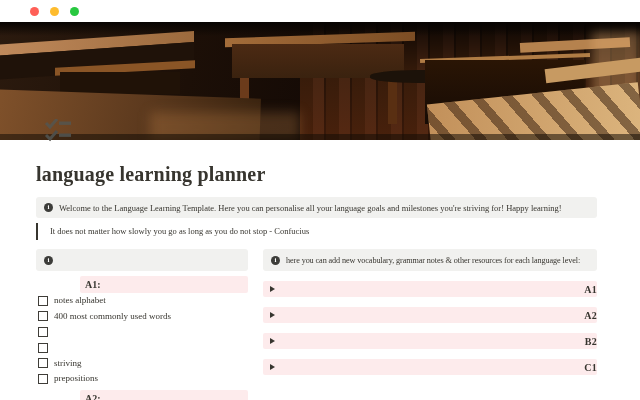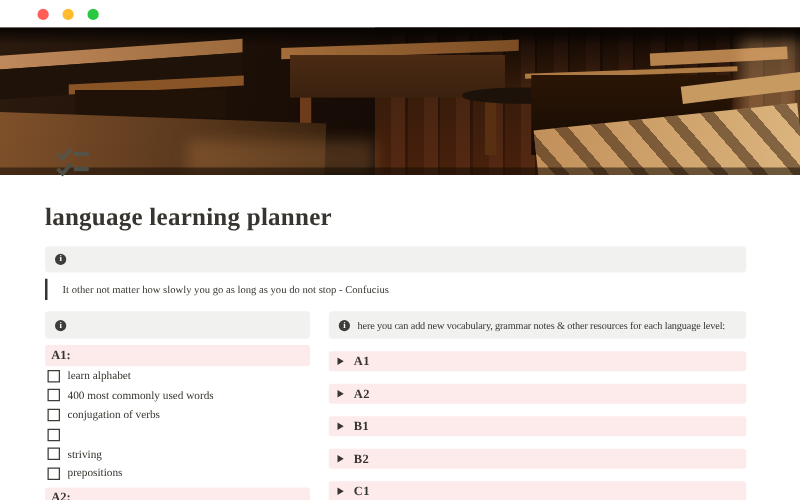--- a/index.html
+++ b/index.html
@@ -37,29 +37,29 @@
   .quote{margin-top:5px;border-left:2.5px solid #37352f;padding:3px 0 3px 12px;
     font-size:8.5px;line-height:11px;}
 
   .columns{display:flex;margin-top:9px;gap:15px;}
   .col-left{width:212px;flex:0 0 auto;}
   .col-right{flex:1 1 auto;min-width:0;}
   .callout.small{height:22px;}
   .callout.small .txt{font-size:8.2px;letter-spacing:-.1px;}
 
   .level-heading{margin-top:5px;height:17px;line-height:17px;background:#fdebec;
-    border-radius:2px;padding-left:5px;font-size:10px;font-weight:700;}
+    border-radius:2px;padding-left:5px;font-size:10px;font-weight:700;margin-left:44px;}
   .todo{display:flex;align-items:center;height:15.6px;}
   .todo:first-of-type{margin-top:2px;}
   .checkbox{flex:0 0 auto;width:8px;height:8px;border:1.1px solid #3f3d38;background:#fff;
     margin:0 6px 0 2px;}
   .todo .label{font-size:9px;line-height:15px;white-space:nowrap;overflow:hidden;}
 
   .toggle-row{margin-top:10px;height:16px;background:#fdebec;border-radius:2px;
-    display:flex;align-items:center;padding-left:7px;cursor:pointer;}
+    display:flex;align-items:center;padding-left:7px;cursor:pointer;justify-content:space-between;}
   .tri{width:0;height:0;border-left:5px solid #37352f;border-top:3.5px solid transparent;
     border-bottom:3.5px solid transparent;margin-right:8px;flex:0 0 auto;}
   .toggle-row .label{font-size:10px;font-weight:700;letter-spacing:.3px;}
 </style>
 </head>
 <body>
 
 <div class="window">
 
   <div class="titlebar">
@@ -113,46 +113,46 @@
       <rect x="15" y="14.5" width="12" height="3.4" fill="#4e4e49"></rect>
     </svg>
   </div>
 
   <div class="content">
 
     <h1 class="page-title">language learning planner</h1>
 
     <div class="callout wide">
       <span class="info-icon"></span>
+      <span class="txt">Welcome to the Language Learning Template. Here you can personalise all your language goals and milestones you're striving for! Happy learning!</span>
     </div>
 
     <div class="quote">
-      <span>It other not matter how slowly you go as long as you do not stop - Confucius</span>
+      <span>It does not matter how slowly you go as long as you do not stop - Confucius</span>
     </div>
 
     <div class="columns">
 
       <div class="col-left">
         <div class="callout small">
           <span class="info-icon"></span>
         </div>
 
         <div class="level-heading">A1:</div>
 
         <div class="todo">
           <span class="checkbox"></span>
-          <span class="label">learn alphabet</span>
+          <span class="label">notes alphabet</span>
         </div>
         <div class="todo">
           <span class="checkbox"></span>
           <span class="label">400 most commonly used words</span>
         </div>
         <div class="todo">
           <span class="checkbox"></span>
-          <span class="label">conjugation of verbs</span>
         </div>
         <div class="todo">
           <span class="checkbox"></span>
         </div>
         <div class="todo">
           <span class="checkbox"></span>
           <span class="label">striving</span>
         </div>
         <div class="todo">
           <span class="checkbox"></span>
@@ -171,24 +171,20 @@
         <div class="toggle-row">
           <span class="tri"></span>
           <span class="label">A1</span>
         </div>
         <div class="toggle-row">
           <span class="tri"></span>
           <span class="label">A2</span>
         </div>
         <div class="toggle-row">
           <span class="tri"></span>
-          <span class="label">B1</span>
-        </div>
-        <div class="toggle-row">
-          <span class="tri"></span>
           <span class="label">B2</span>
         </div>
         <div class="toggle-row">
           <span class="tri"></span>
           <span class="label">C1</span>
         </div>
       </div>
 
     </div>
   </div>

